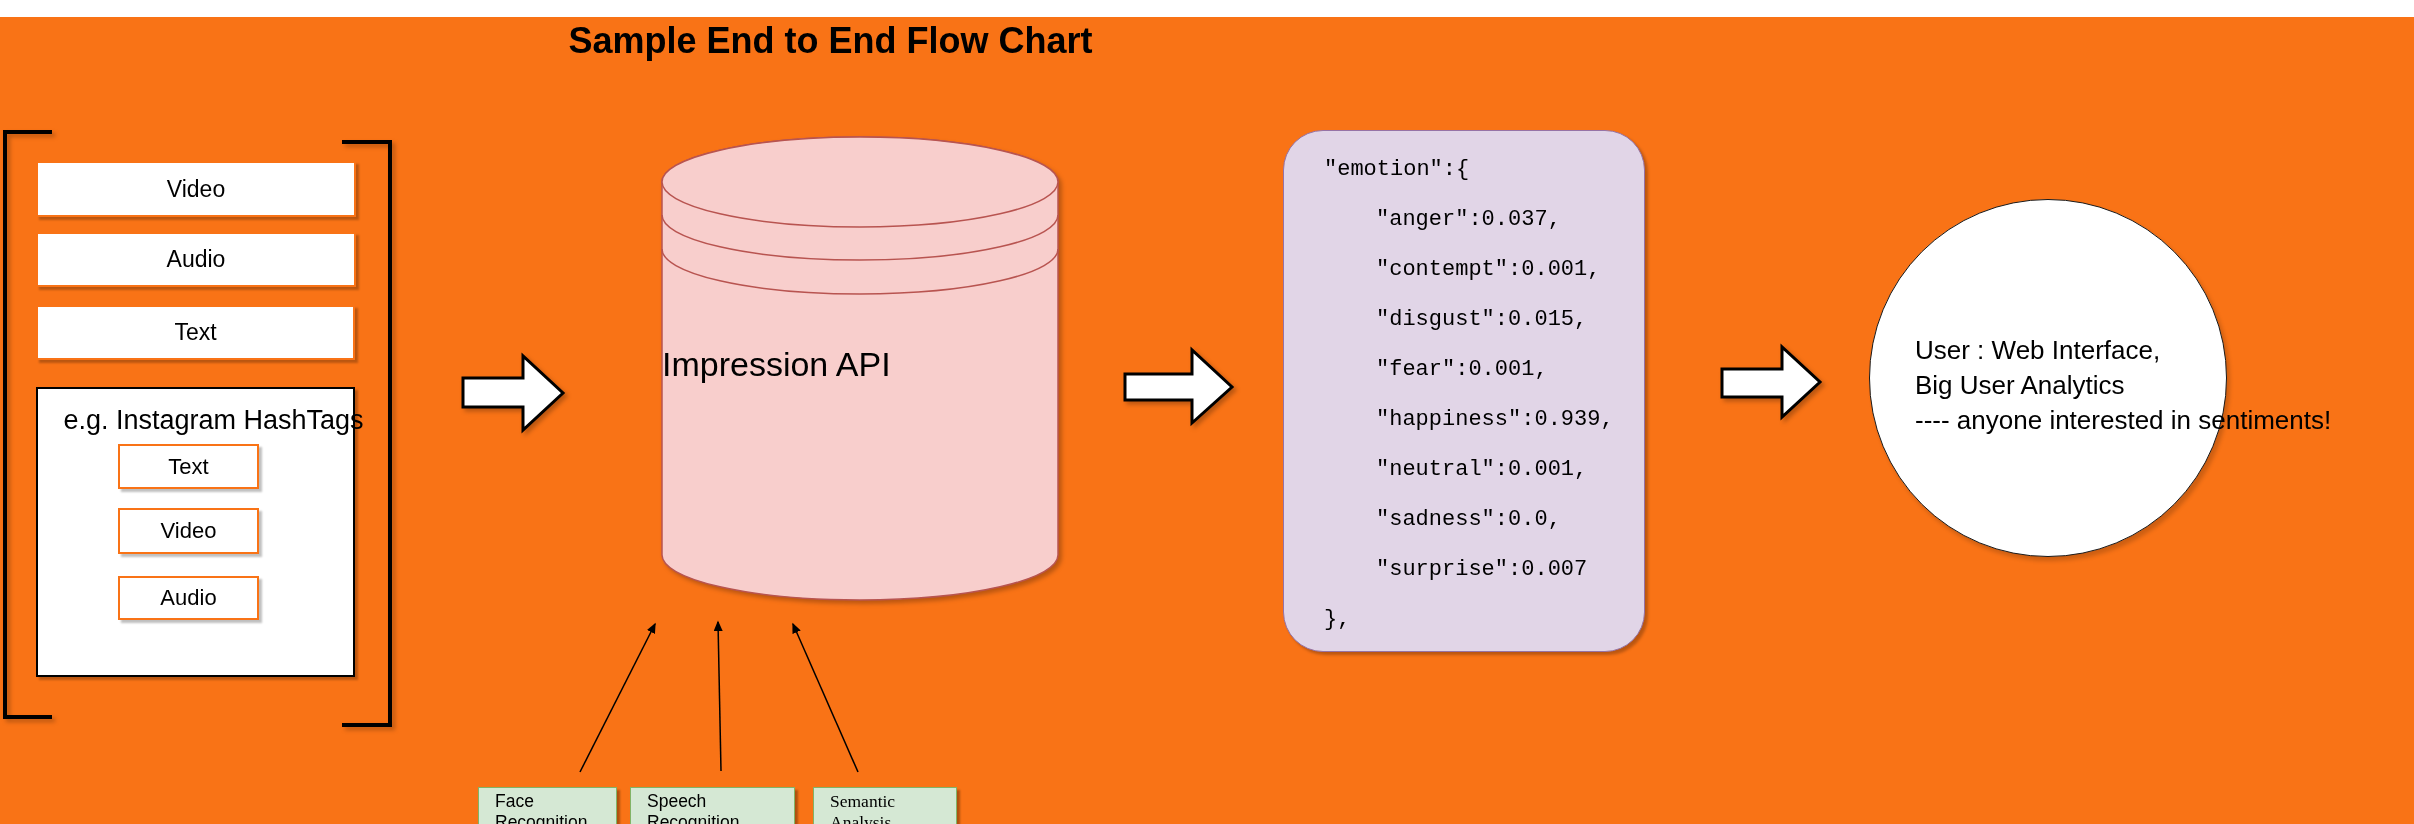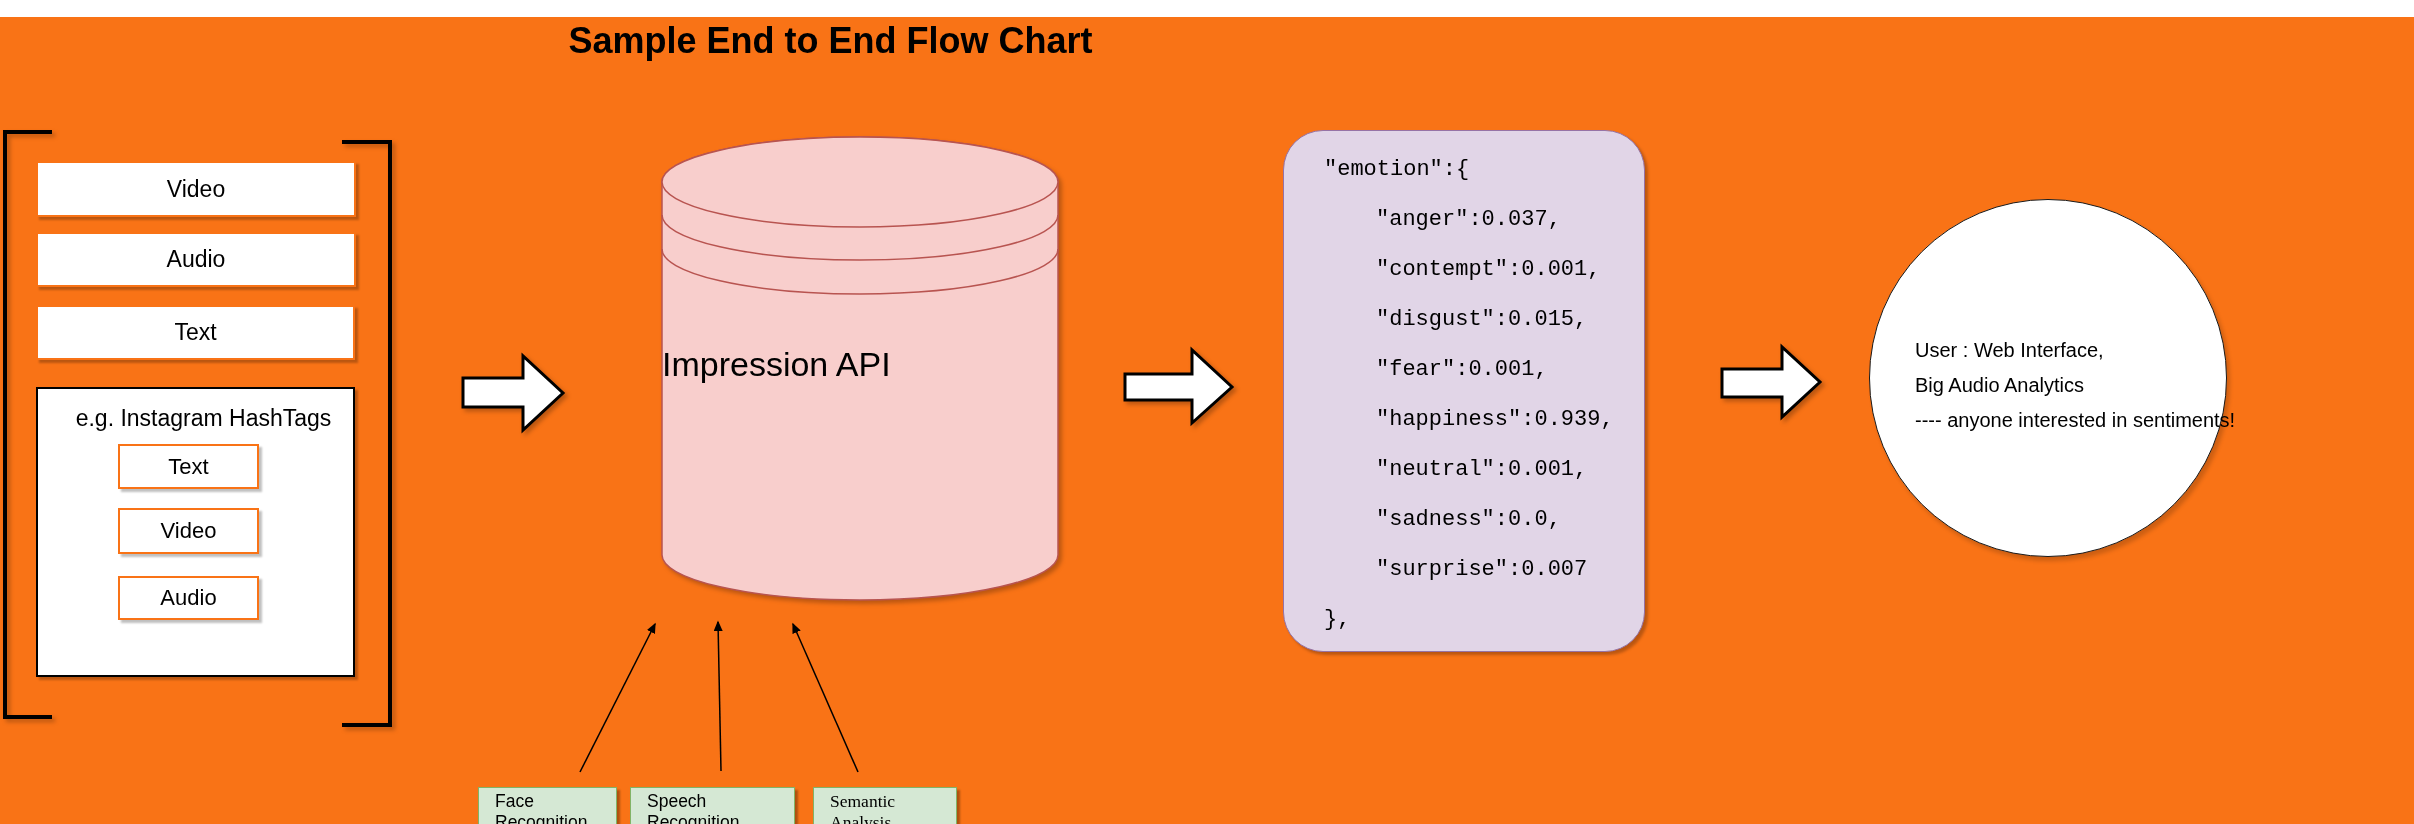--- a/index.html
+++ b/index.html
@@ -24,42 +24,42 @@
     position:absolute;background:#ffffff;border:2px solid #f97316;
     display:flex;align-items:center;justify-content:center;
     box-shadow:3px 3px 2px rgba(0,0,0,0.25);box-sizing:border-box;
     font-size:23px;
   }
   .hash-box{
     position:absolute;left:36px;top:370px;width:319px;height:290px;
     background:#fff;border:2px solid #000;box-shadow:3px 3px 2px rgba(0,0,0,0.25);
     box-sizing:border-box;
   }
-  .hash-label{position:absolute;left:8px;top:16px;width:100%;text-align:center;font-size:23px;}
+  .hash-label{position:absolute;left:18px;top:16px;width:100%;text-align:center;font-size:27px;}
   .inner-box{font-size:22px;}
   .api-label{
     left:662px;top:328px;width:396px;text-align:left;font-size:34px;line-height:38px;
   }
   .json-box{
     position:absolute;left:1283px;top:113px;width:362px;height:522px;
     background:var(--json-fill);border:1.5px solid var(--json-stroke);
     border-radius:40px;box-sizing:border-box;
     box-shadow:3px 3px 3px rgba(0,0,0,0.25);
     padding:14px 0 0 40px;
     font-family:"Liberation Mono",monospace;font-size:22px;line-height:50px;
     white-space:nowrap;
   }
   .json-line.indent{padding-left:52px;}
   .user-circle{
     position:absolute;left:1869px;top:182px;width:358px;height:358px;
     background:#ffffff;border:1.5px solid #1a1a1a;border-radius:50%;
     box-shadow:3px 4px 4px rgba(0,0,0,0.18);box-sizing:border-box;
   }
   .user-text{
-    left:1915px;top:316px;font-size:20px;line-height:35px;white-space:nowrap;z-index:5;
+    left:1915px;top:316px;font-size:26px;line-height:35px;white-space:nowrap;z-index:5;
   }
   .gbox{
     position:absolute;top:770px;height:49px;
     background:var(--processor-fill);border:1.5px solid var(--processor-stroke);
     display:flex;align-items:center;justify-content:center;
     box-shadow:3px 3px 2px rgba(0,0,0,0.3);box-sizing:border-box;
     font-size:17.5px;
     padding-left:16px;
   }
 </style>
@@ -132,21 +132,21 @@
     <div class="json-line indent">"happiness":0.939,</div>
     <div class="json-line indent">"neutral":0.001,</div>
     <div class="json-line indent">"sadness":0.0,</div>
     <div class="json-line indent">"surprise":0.007</div>
     <div class="json-line">},</div>
   </div>
 
   <div class="user-circle"></div>
   <div class="abs user-text">
     <div>User : Web Interface,</div>
-    <div>Big Audio Analytics</div>
+    <div>Big User Analytics</div>
     <div>---- anyone interested in sentiments!</div>
   </div>
 
   <div class="gbox" style="left:478px;width:139px;">
     <span>Face Recognition</span>
   </div>
   <div class="gbox" style="left:630px;width:165px;">
     <span>Speech Recognition</span>
   </div>
   <div class="gbox" style="left:813px;width:144px;font-family:Liberation Serif, serif;">

